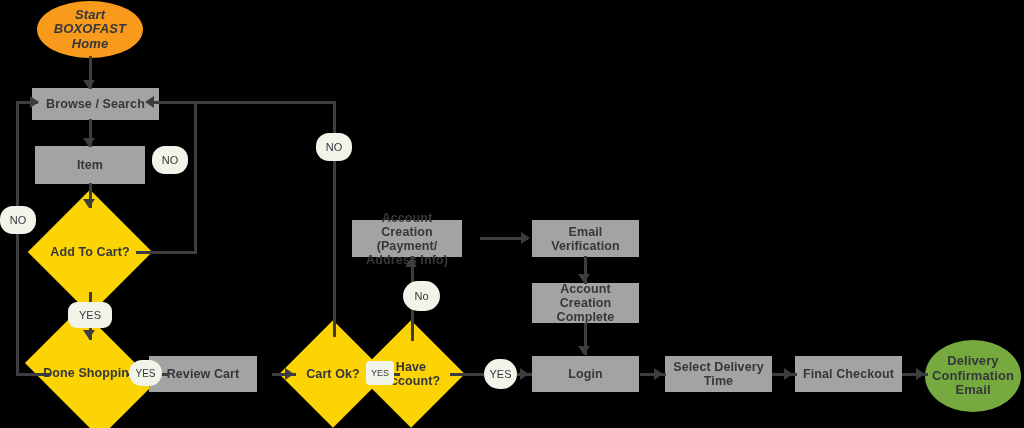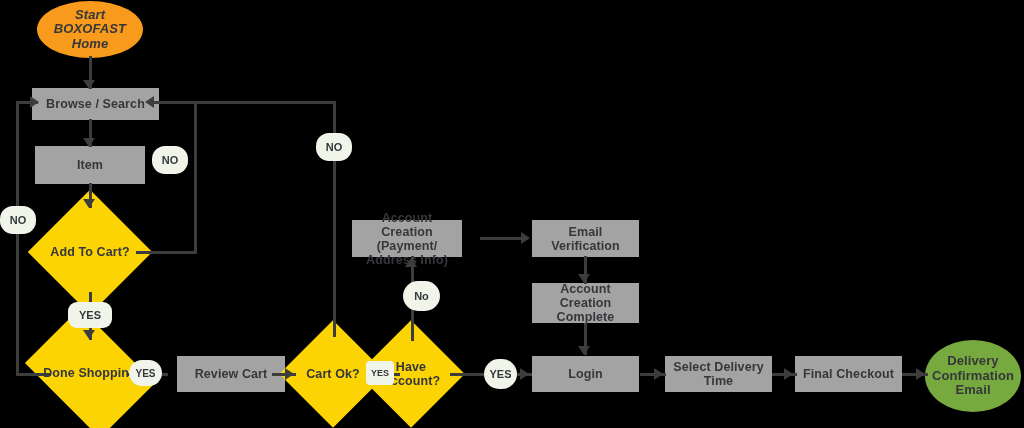--- a/index.html
+++ b/index.html
@@ -30,21 +30,21 @@
     position:absolute;left:0;top:0;width:100%;height:100%;
     background:#FCD404;
     transform:rotate(45deg);
   }
   .diamond .lbl{position:relative;z-index:2;font-size:12.5px;}
   .pill{
     position:absolute;background:#F1F5E9;border-radius:13px;
     display:flex;align-items:center;justify-content:center;
     z-index:6;
   }
-  .pill .lbl{color:#35373b;font-weight:bold;font-size:11px;}
+  .pill .lbl{color:#35373b;font-weight:normal;font-size:11px;}
   
   .ln{position:absolute;background:#3D3D3D;z-index:1;}
   .ah{position:absolute;width:0;height:0;z-index:3;}
   .ah-d{border-left:6px solid transparent;border-right:6px solid transparent;border-top:9px solid #3D3D3D;}
   .ah-u{border-left:6px solid transparent;border-right:6px solid transparent;border-bottom:9px solid #3D3D3D;}
   .ah-r{border-top:6px solid transparent;border-bottom:6px solid transparent;border-left:9px solid #3D3D3D;}
   .ah-l{border-top:6px solid transparent;border-bottom:6px solid transparent;border-right:9px solid #3D3D3D;}
 </style>
 </head>
 <body>
@@ -126,21 +126,21 @@
   <div class="node diamond" style="left:46px;top:208px;width:88px;height:88px;">
     <div class="dshape"></div>
     <span class="lbl">Add To Cart?</span>
   </div>
 
   <div class="node diamond" style="left:37px;top:334px;width:106px;height:78px;">
     <div class="dshape"></div>
     <span class="lbl">Done Shopping</span>
   </div>
 
-  <div class="node rect" style="left:177px;top:356px;width:108px;height:36px;">
+  <div class="node rect" style="left:149px;top:356px;width:108px;height:36px;">
     <span class="lbl">Review Cart</span>
   </div>
 
   <div class="node diamond" style="left:295px;top:336px;width:76px;height:76px;">
     <div class="dshape"></div>
     <span class="lbl">Cart Ok?</span>
   </div>
 
   <div class="node diamond" style="left:373px;top:336px;width:76px;height:76px;">
     <div class="dshape"></div>

